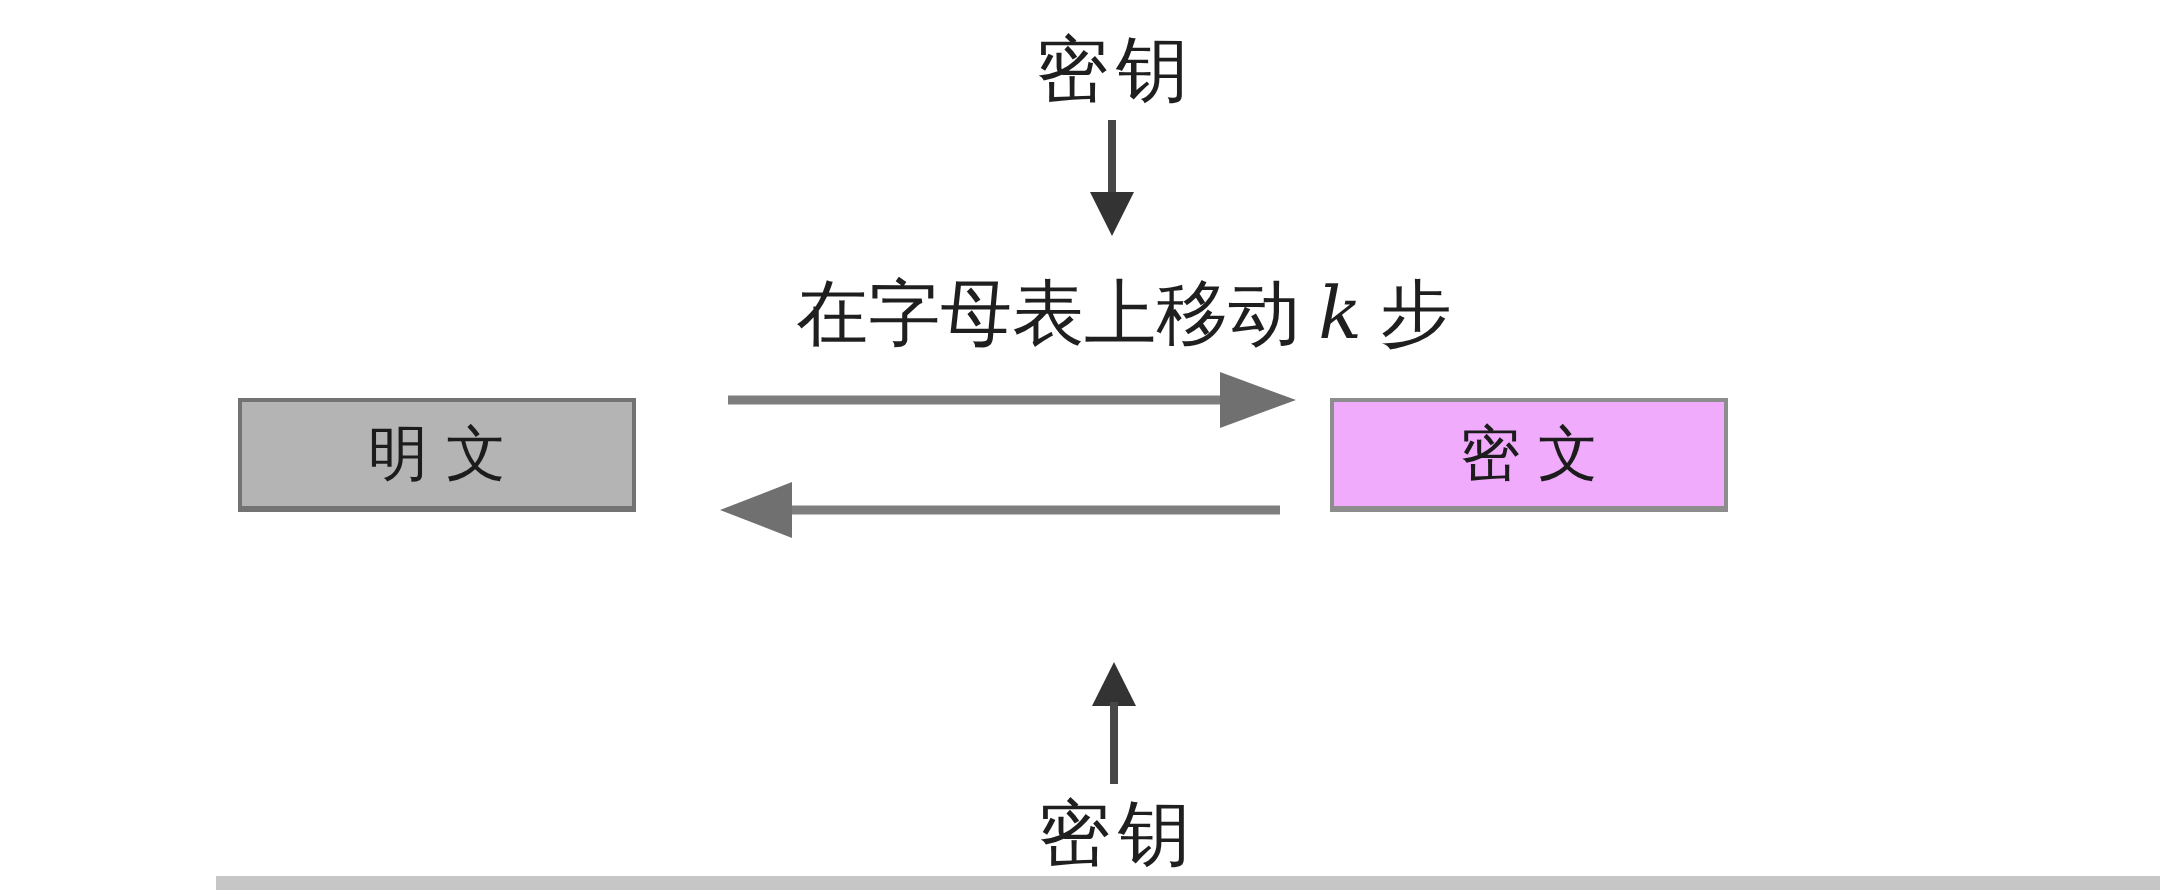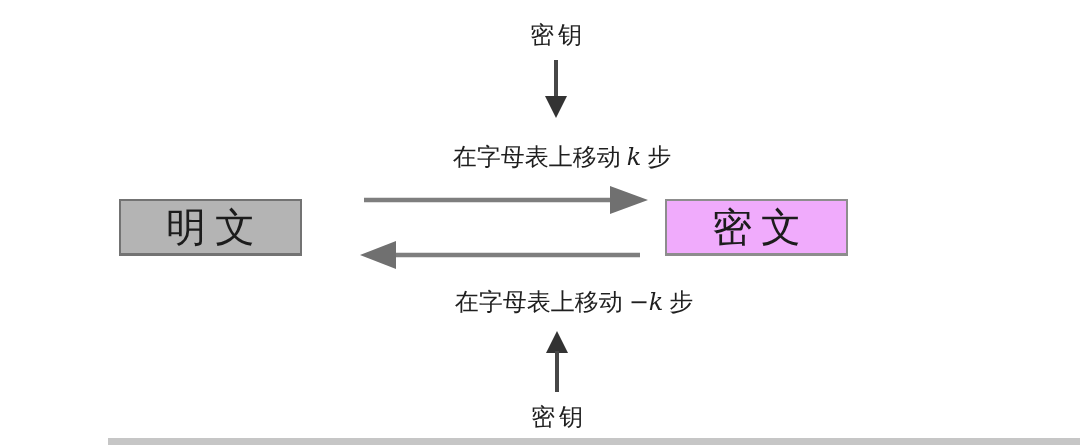--- a/index.html
+++ b/index.html
@@ -8,38 +8,38 @@
     width: 1080px;
     height: 445px;
     background: #ffffff;
     overflow: hidden;
     font-family: "Liberation Serif", "DejaVu Serif", serif;
     color: #1f1f1f;
   }
   .abs { position: absolute; }
   .centered { transform: translateX(-50%); white-space: nowrap; }
   .label {
-    font-size: 24px;
+    font-size: 36px;
     line-height: 34px;
     color: #1f1f1f;
     text-align: left;
   }
   .key-label { letter-spacing: 4px; padding-left: 4px; }
   .step-label .var {
     font-family: "DejaVu Serif", serif;
     font-style: italic;
   }
   .node-box {
     box-sizing: border-box;
-    width: 183px;
+    width: 199px;
     height: 57px;
     display: flex;
     align-items: center;
     justify-content: center;
-    font-size: 40px;
+    font-size: 30px;
     letter-spacing: 9px;
     padding-left: 9px;
     color: #1c1c1c;
   }
   .plaintext-box {
     background: #b4b4b4;
     border: 2px solid #737373;
     border-bottom-width: 3px;
   }
   .ciphertext-box {
@@ -89,23 +89,20 @@
     <span>密文</span>
   </div>
 
   <div class="abs" style="left:354px; top:239px;">
     <svg width="292" height="32" viewBox="0 0 292 32">
       <line x1="286" y1="16" x2="40" y2="16" stroke="#7e7e7e" stroke-width="4.5"></line>
       <polygon points="42,2 42,30 6,16" fill="#707070"></polygon>
     </svg>
   </div>
 
-  <div class="abs centered label step-label" style="left:574px; top:285px;">
-    <span>在字母表上移动 </span><span class="var">−k</span><span> 步</span>
-  </div>
 
   <div class="abs" style="left:544px; top:331px;">
     <svg width="26" height="62" viewBox="0 0 26 62">
       <polygon points="13,0 2,22 24,22" fill="#333333"></polygon>
       <line x1="13" y1="20" x2="13" y2="61" stroke="#474747" stroke-width="4"></line>
     </svg>
   </div>
 
   <div class="abs centered label key-label" style="left:557px; top:400px;">密钥</div>
 

